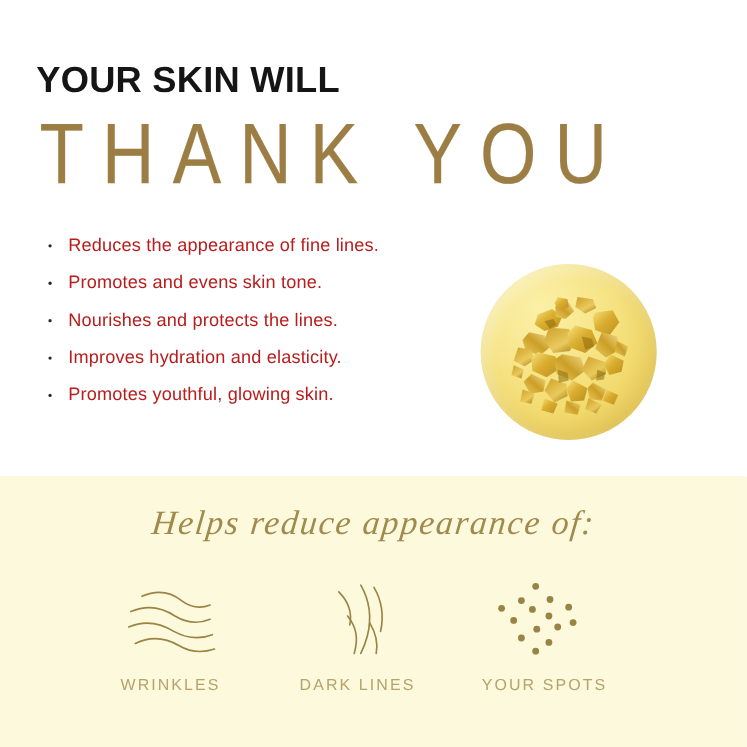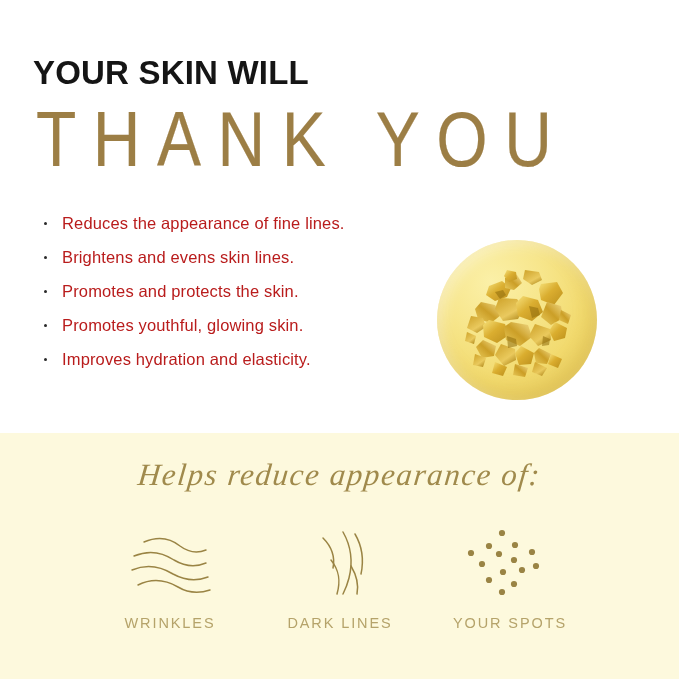--- a/index.html
+++ b/index.html
@@ -141,21 +141,21 @@
     letter-spacing: 1.6px;
     transform: skewX(-6deg);
   }
 
   .icon-row {
     position: absolute;
     left: 70px;
     top: 92px;
     width: 540px;
     display: flex;
-    justify-content: center;
+    justify-content: flex-start;
     align-items: flex-start;
   }
   .icon-cell {
     width: 170px;
     display: flex;
     flex-direction: column;
     align-items: center;
   }
   .icon-art {
     height: 78px;
@@ -179,24 +179,24 @@
 <div id="infographic">
 
   <div class="top-section">
 
     <div class="headline-primary">YOUR SKIN WILL</div>
 
     <div class="headline-script">THANK YOU</div>
 
     <ul class="benefits-list">
       <li class="benefit-item">Reduces the appearance of fine lines.</li>
-      <li class="benefit-item">Brightens and evens skin lines.</li>
-      <li class="benefit-item">Promotes and protects the skin.</li>
+      <li class="benefit-item">Promotes and evens skin tone.</li>
+      <li class="benefit-item">Nourishes and protects the lines.</li>
+      <li class="benefit-item">Improves hydration and elasticity.</li>
       <li class="benefit-item">Promotes youthful, glowing skin.</li>
-      <li class="benefit-item">Improves hydration and elasticity.</li>
     </ul>
 
     <div class="gold-circle-wrap">
       <div class="gold-circle"></div>
       <div class="gold-flakes">
         <svg width="160" height="160" viewBox="0 0 160 160" xmlns="http://www.w3.org/2000/svg">
           <defs>
             <linearGradient id="flkA" x1="0" y1="0" x2="1" y2="1">
               <stop offset="0%" stop-color="#f7e27a"></stop>
               <stop offset="45%" stop-color="#d9ab2c"></stop>

